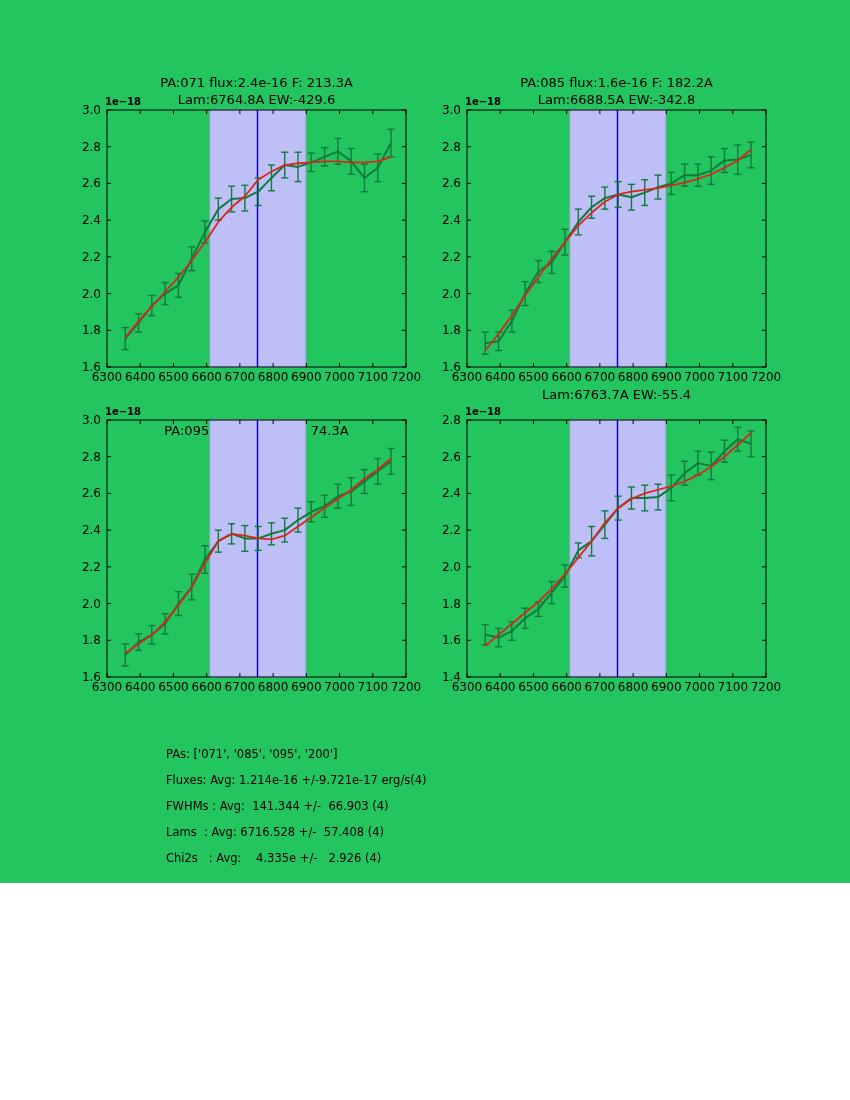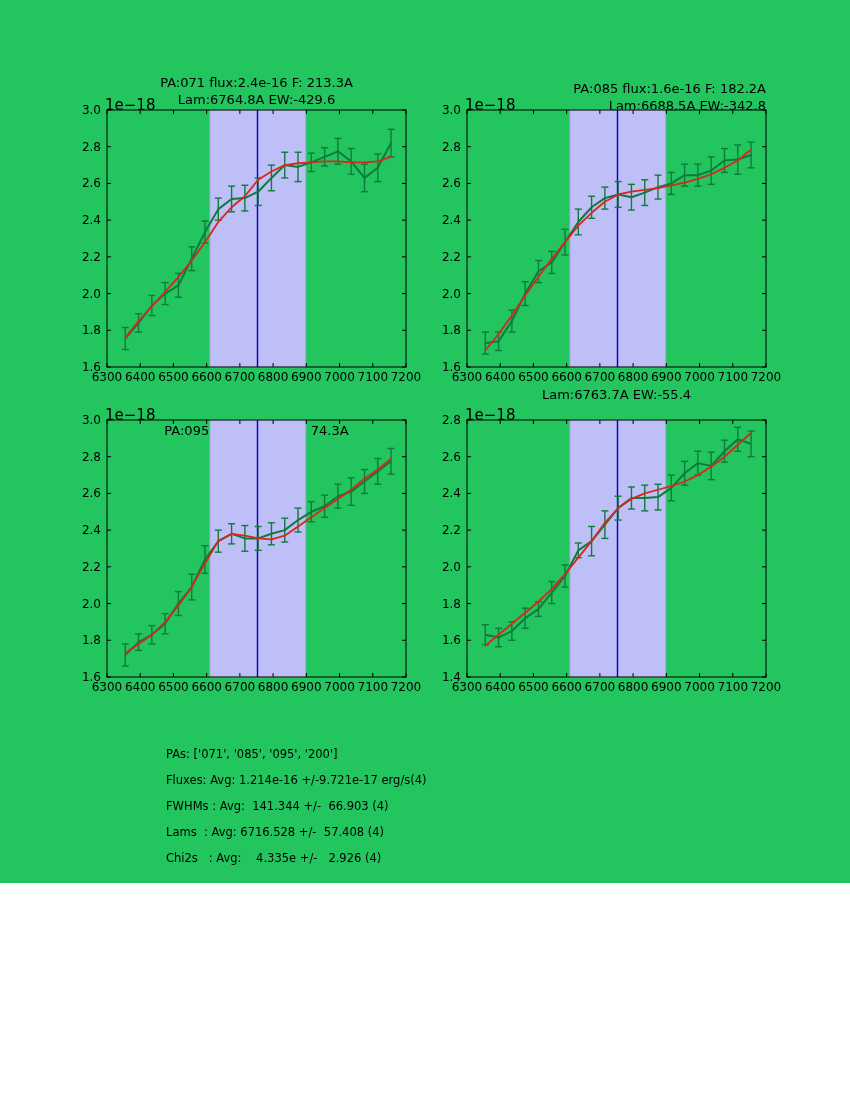--- a/index.html
+++ b/index.html
@@ -1,22 +1,22 @@
 <!DOCTYPE html>
 <html><head>
 <meta charset="utf-8">
 <style>
   html,body{margin:0;padding:0;background:#ffffff;}
   #figure{position:relative;width:850px;height:883px;background:#22c55e;overflow:hidden;
           font-family:"DejaVu Sans","Liberation Sans",sans-serif;color:#000;}
   .plot-title{position:absolute;width:299px;text-align:center;font-size:13px;line-height:17px;color:#000;}
-  .offset-label{position:absolute;font-size:15px;color:#000;}
+  .offset-label{position:absolute;font-size:10px;color:#000;font-weight:bold;}
   .axes-svg{position:absolute;width:360px;height:292px;}
   .axes-svg text{font-family:"DejaVu Sans","Liberation Sans",sans-serif;fill:#000;}
-  .t-tl{left:107px;top:74px;}  .t-tr{left:467px;top:80px;text-align:right;}
+  .t-tl{left:107px;top:74px;}  .t-tr{left:467px;top:74px;}
   .t-bl{left:107px;top:406px;margin-top:16px;} .t-br{left:467px;top:386px;}
   .o-tl{left:105px;top:96px;}  .o-tr{left:465px;top:96px;}
   .o-bl{left:105px;top:406px;} .o-br{left:465px;top:406px;}
   .s-tl{left:62px;top:104px;}  .s-tr{left:422px;top:104px;}
   .s-bl{left:62px;top:414px;}  .s-br{left:422px;top:414px;}
   #summary{position:absolute;left:166px;top:747px;font-size:11.5px;color:#000;}
   #summary .sline{height:26px;line-height:14px;white-space:pre;}
 </style>
 </head>
 <body>

